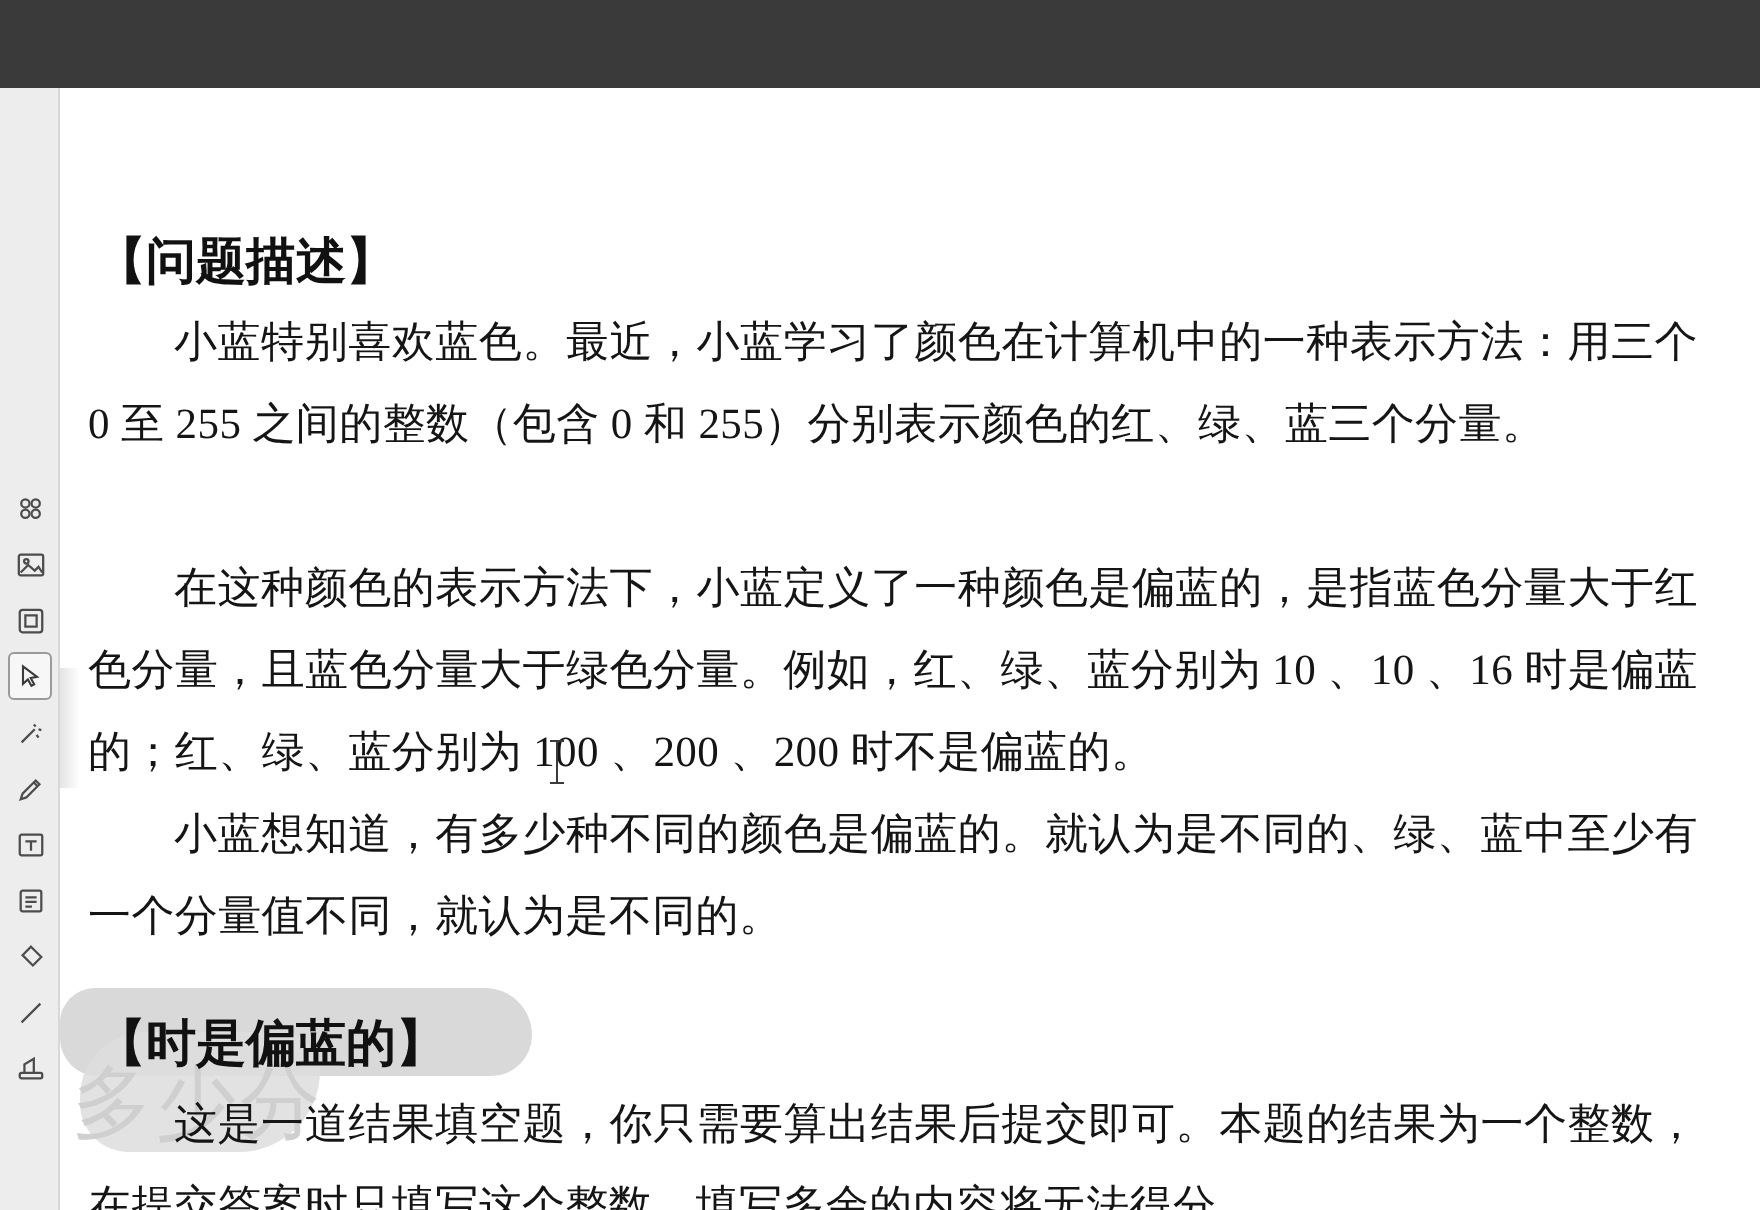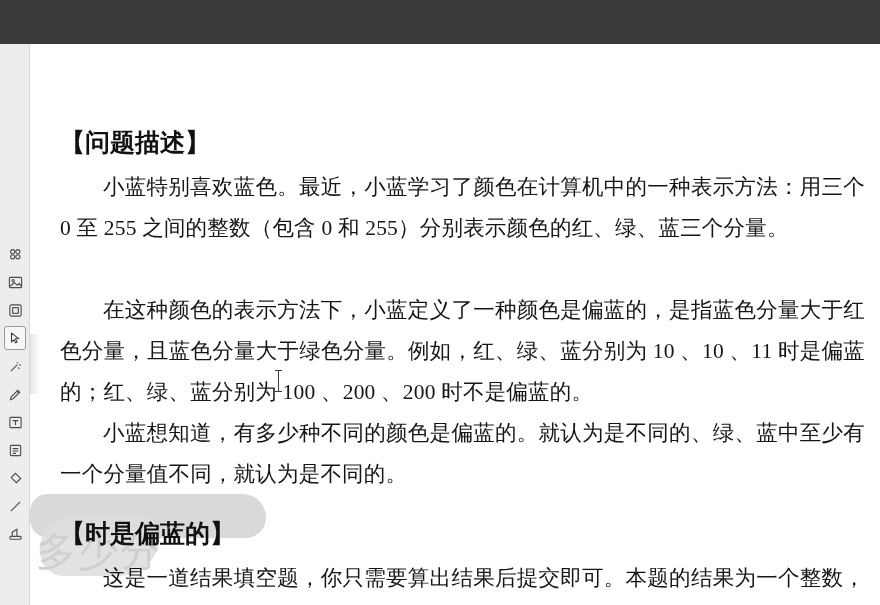--- a/index.html
+++ b/index.html
@@ -75,30 +75,30 @@
     width: 850px;
     height: 561px;
     background: #ffffff;
     overflow: hidden;
   }
   h2.section {
     font-family: "Liberation Sans", sans-serif;
     font-weight: bold;
     font-size: 25px;
     color: #111111;
-    margin: 16px;
+    margin: 4px;
     padding: 0;
     letter-spacing: 0px;
   }
   .sec1 { position: absolute; left: 14px; top: 66px; }
   .sec2 { position: absolute; left: 14px; top: 457px; }
 
   p.para {
     position: absolute;
-    margin: 16px;
+    margin: 0;
     font-size: 21.5px;
     line-height: 41px;
     color: #151515;
     text-align: justify;
     text-justify: inter-ideograph;
     text-indent: 2em;
     letter-spacing: 0.2px;
     font-family: "Liberation Serif", serif;
   }
   .p1 { left: 14px; top: 107px; width: 805px; }
@@ -250,21 +250,21 @@
 
   <div class="doc">
     <div class="left-edge-fade" style="left:0;"></div>
 
     <div class="blob"></div>
     <div class="blob2"></div>
     <div class="watermark">多少分</div>
 
     <h2 class="section sec1">【问题描述】</h2>
     <p class="para p1">小蓝特别喜欢蓝色。最近，小蓝学习了颜色在计算机中的一种表示方法：用三个 0 至 255 之间的整数（包含 0 和 255）分别表示颜色的红、绿、蓝三个分量。</p>
-    <p class="para p2">在这种颜色的表示方法下，小蓝定义了一种颜色是偏蓝的，是指蓝色分量大于红色分量，且蓝色分量大于绿色分量。例如，红、绿、蓝分别为 10 、10 、11 时是偏蓝的；红、绿、蓝分别为 100 、200 、200 时不是偏蓝的。</p>
+    <p class="para p2">在这种颜色的表示方法下，小蓝定义了一种颜色是偏蓝的，是指蓝色分量大于红色分量，且蓝色分量大于绿色分量。例如，红、绿、蓝分别为 10 、10 、16 时是偏蓝的；红、绿、蓝分别为 100 、200 、200 时不是偏蓝的。</p>
     <p class="para p3">小蓝想知道，有多少种不同的颜色是偏蓝的。就认为是不同的、绿、蓝中至少有一个分量值不同，就认为是不同的。</p>
 
     <h2 class="section sec2">【时是偏蓝的】</h2>
     <p class="para p4">这是一道结果填空题，你只需要算出结果后提交即可。本题的结果为一个整数，在提交答案时只填写这个整数，填写多余的内容将无法得分。</p>
 
     <div class="caret"></div>
   </div>
 
 </div>
 

